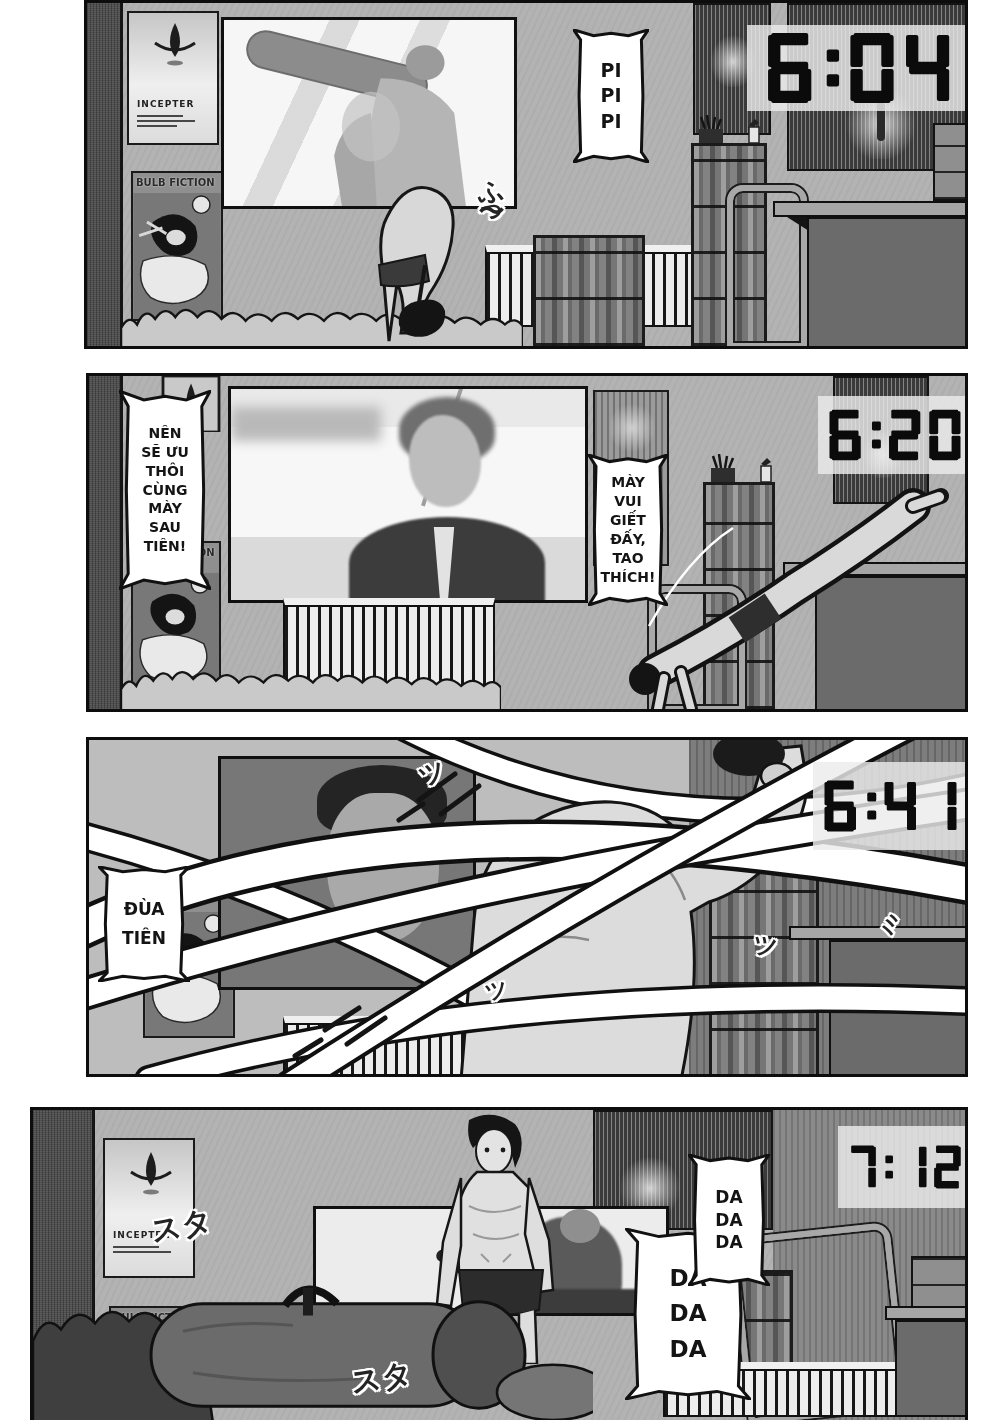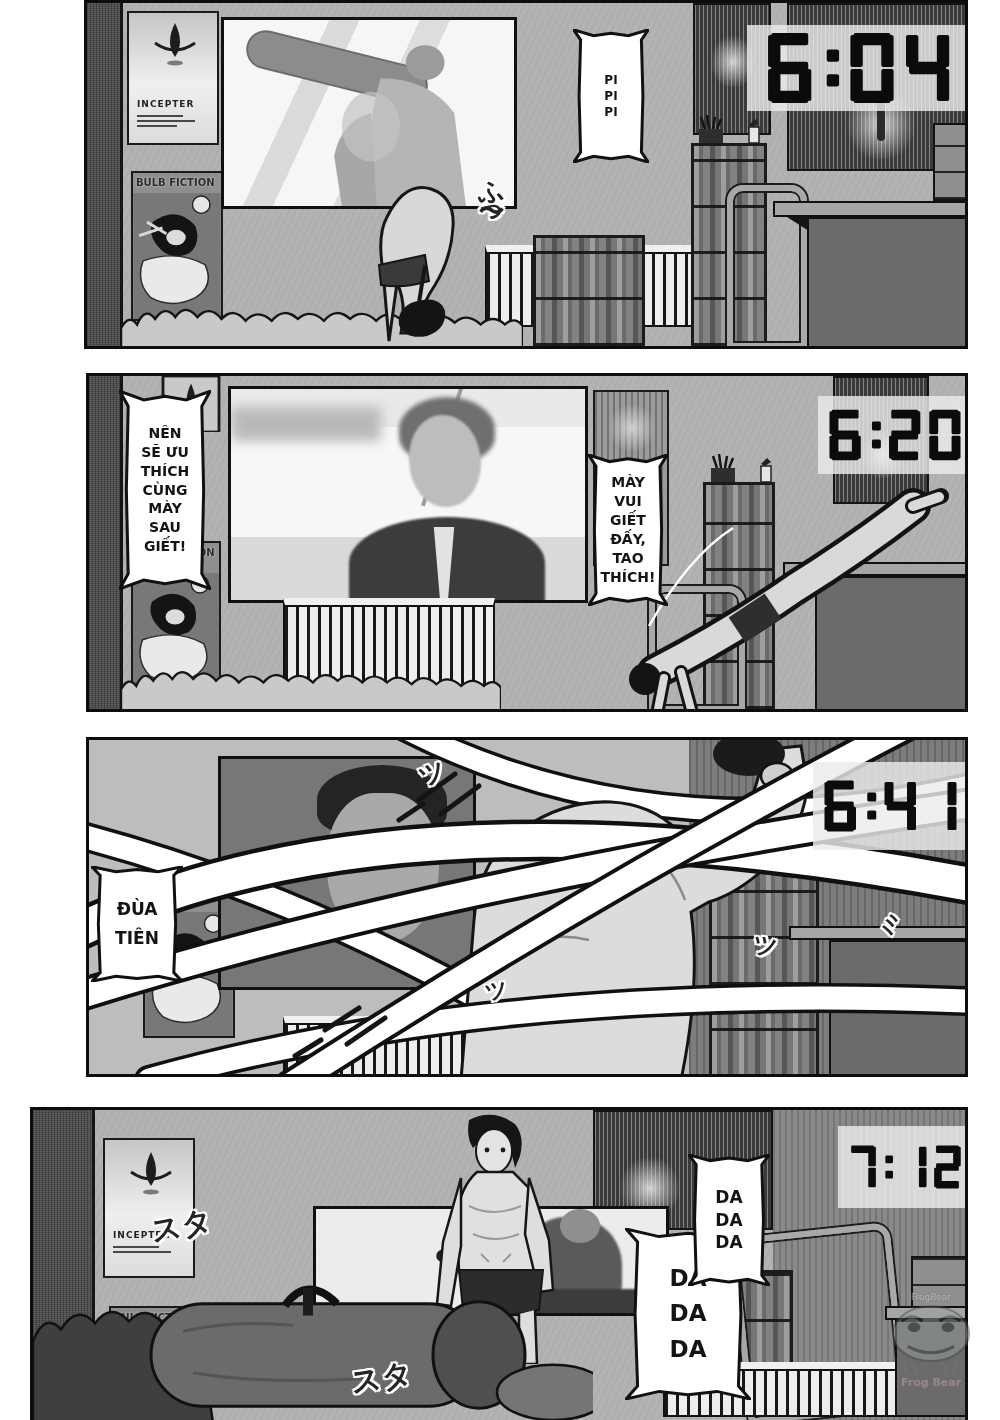--- a/index.html
+++ b/index.html
@@ -124,21 +124,21 @@
     <div class="el chairback" style="left:640px;top:182px;width:80px;height:164px"></div>
     <div class="el desktop" style="left:686px;top:198px;width:198px;height:16px"></div>
     <div class="el deskshadow" style="left:700px;top:214px;width:110px;height:70px;clip-path:polygon(0 0,100% 0,100% 100%)"></div>
     <div class="el deskbody" style="left:720px;top:214px;width:164px;height:132px"></div>
     <div class="el drawers" style="left:846px;top:120px;width:38px;height:78px"></div>
 
     <div class="bubble" style="left:486px;top:26px;width:76px;height:134px">
       <svg viewBox="0 0 100 160" preserveAspectRatio="none">
         <path d="M10,13 L1,1 L27,8 L50,5 L73,8 L99,1 L90,13 L92,80 L90,147 L99,159 L73,152 L50,155 L27,152 L1,159 L10,147 L8,80 Z" fill="#ffffff" stroke="#111" stroke-width="3" vector-effect="non-scaling-stroke"></path>
       </svg>
-      <div class="lines" style="font-size:12px">
+      <div class="lines" style="font-size:19px">
         <span>PI</span>
         <span>PI</span>
         <span>PI</span>
       </div>
     </div>
 
     <div class="clock" style="left:660px;top:22px;width:224px;height:86px">
         <svg viewBox="0 0 180 68" style="height:100%;width:auto;display:block" xmlns="http://www.w3.org/2000/svg">
           <g fill="#0b0b0b">
             <rect x="5" y="0" width="36" height="12" rx="2"></rect>
@@ -233,25 +233,25 @@
       <path d="M560,250 Q600,180 644,152" stroke="#ffffff" stroke-width="2.5" fill="none"></path>
     </svg>
 
     <div class="bubble" style="left:30px;top:14px;width:92px;height:200px">
       <svg viewBox="0 0 100 160" preserveAspectRatio="none">
         <path d="M10,13 L1,1 L27,8 L50,5 L73,8 L99,1 L90,13 L92,80 L90,147 L99,159 L73,152 L50,155 L27,152 L1,159 L10,147 L8,80 Z" fill="#ffffff" stroke="#111" stroke-width="3" vector-effect="non-scaling-stroke"></path>
       </svg>
       <div class="lines" style="font-size:14px">
         <span>NÊN</span>
         <span>SẼ ƯU</span>
-        <span>THÍCH</span>
+        <span>THÔI</span>
         <span>CÙNG</span>
         <span>MÀY</span>
         <span>SAU</span>
-        <span>GIẾT!</span>
+        <span>TIÊN!</span>
       </div>
     </div>
 
     <div class="bubble" style="left:499px;top:78px;width:80px;height:152px">
       <svg viewBox="0 0 100 160" preserveAspectRatio="none">
         <path d="M10,13 L1,1 L27,8 L50,5 L73,8 L99,1 L90,13 L92,80 L90,147 L99,159 L73,152 L50,155 L27,152 L1,159 L10,147 L8,80 Z" fill="#ffffff" stroke="#111" stroke-width="3" vector-effect="non-scaling-stroke"></path>
       </svg>
       <div class="lines" style="font-size:14px">
         <span>MÀY</span>
         <span>VUI</span>
@@ -345,21 +345,21 @@
         <path d="M236,290 L270,268 M258,304 L296,278 M206,316 L232,300"></path>
         <path d="M330,60 L366,34 M352,74 L390,46 M310,80 L334,64"></path>
       </g>
     </svg>
 
     <div class="el sfx" style="left:330px;top:16px;font-size:26px;transform:rotate(-18deg)">ツ</div>
     <div class="el sfx" style="left:664px;top:190px;font-size:24px;transform:rotate(12deg)">ツ</div>
     <div class="el sfx" style="left:790px;top:168px;font-size:24px;transform:rotate(24deg)">ミ</div>
     <div class="el sfx" style="left:396px;top:236px;font-size:22px;transform:rotate(-10deg)">ツ</div>
 
-    <div class="bubble" style="left:2px;top:126px;width:92px;height:116px">
+    <div class="bubble" style="left:9px;top:126px;width:92px;height:116px">
       <svg viewBox="0 0 100 160" preserveAspectRatio="none">
         <path d="M10,13 L1,1 L27,8 L50,5 L73,8 L99,1 L90,13 L92,80 L90,147 L99,159 L73,152 L50,155 L27,152 L1,159 L10,147 L8,80 Z" fill="#ffffff" stroke="#111" stroke-width="3" vector-effect="non-scaling-stroke"></path>
       </svg>
       <div class="lines" style="font-size:17px;gap:6px">
         <span>ĐÙA</span>
         <span>TIÊN</span>
       </div>
     </div>
 
     <div class="clock" style="left:724px;top:22px;width:155px;height:88px">
@@ -488,26 +488,14 @@
             <rect x="139" y="0" width="36" height="12" rx="2"></rect>
             <rect x="166" y="2" width="12" height="31" rx="2"></rect>
             <rect x="139" y="28" width="36" height="12" rx="2"></rect>
             <rect x="136" y="35" width="12" height="31" rx="2"></rect>
             <rect x="139" y="56" width="36" height="12" rx="2"></rect>
           </g>
         </svg>
       </div>
   </div>
 
-  <div class="watermark" style="left:862px;top:1292px;width:138px;height:128px">
-    <div class="wm-t1">FrogBear</div>
-    <svg viewBox="0 0 100 70" style="width:110px;height:74px;margin:0 auto;display:block">
-      <ellipse cx="50" cy="30" rx="36" ry="26" fill="#98a29e" stroke="#4a4f4c" stroke-width="2"></ellipse>
-      <path d="M22,18 Q32,10 42,18 M58,18 Q68,10 78,18" stroke="#3d423f" stroke-width="3" fill="none"></path>
-      <ellipse cx="34" cy="24" rx="6" ry="4.5" fill="#2f332f"></ellipse>
-        <ellipse cx="66" cy="24" rx="6" ry="4.5" fill="#2f332f"></ellipse>
-      <path d="M28,42 Q50,54 72,42" stroke="#3d423f" stroke-width="3" fill="none"></path>
-      <path d="M26,56 Q24,66 30,68 M34,58 Q33,68 38,69 M64,58 Q66,68 61,69 M72,56 Q75,66 69,68" stroke="#6e7672" stroke-width="3" fill="none"></path>
-    </svg>
-    <div class="wm-t2">Frog Bear</div>
-  </div>
 
 </div>
 
 </body></html>

